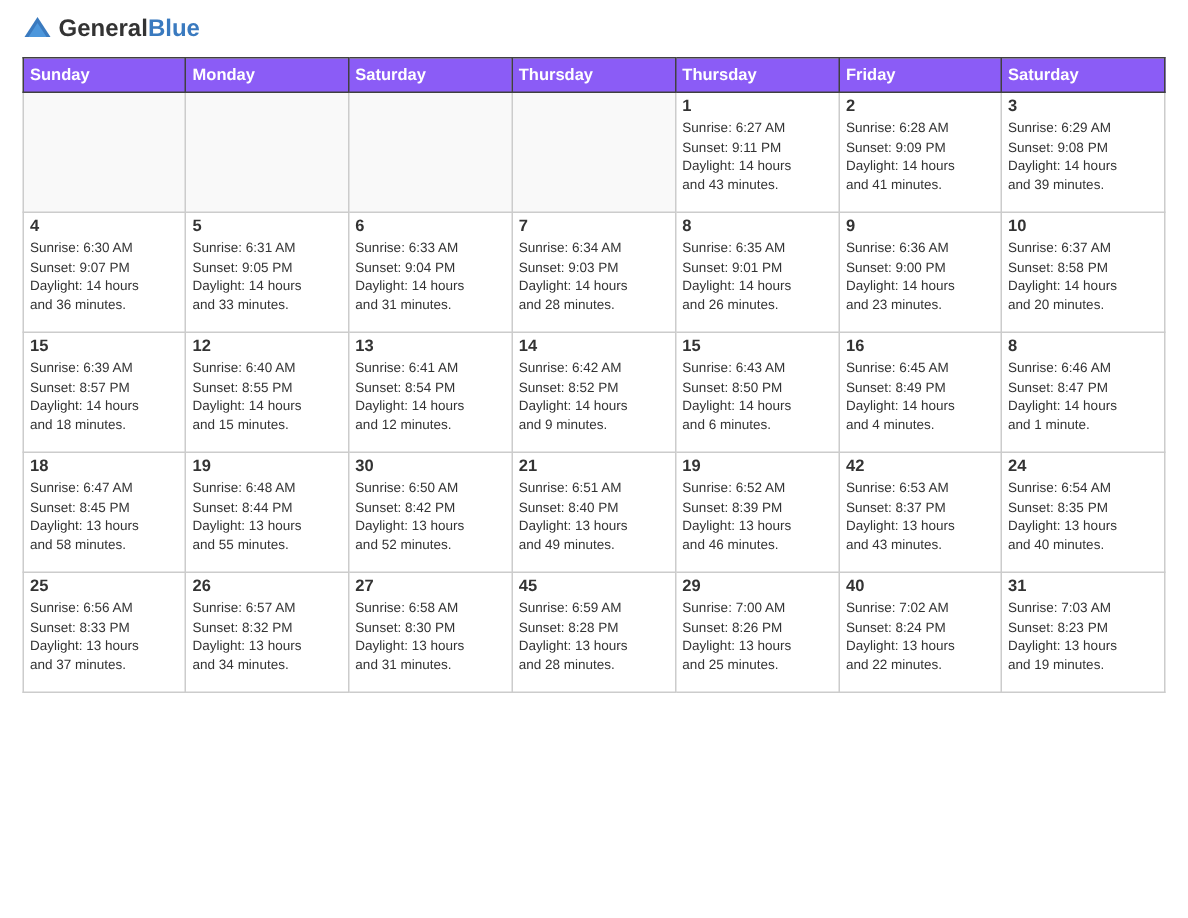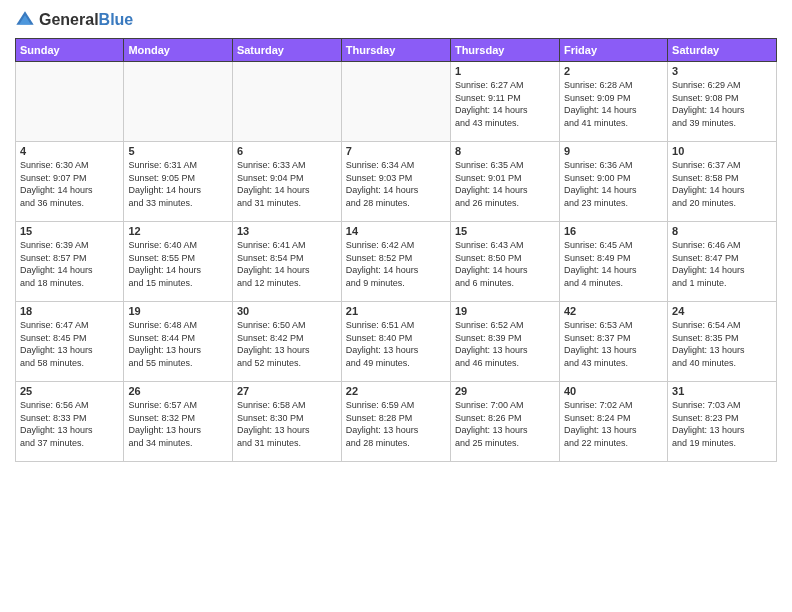--- a/index.html
+++ b/index.html
@@ -237,21 +237,21 @@
           </td>
           <td class="has-data">
             <div class="day-number">26</div>
             <div class="day-info">Sunrise: 6:57 AM<br>Sunset: 8:32 PM<br>Daylight: 13 hours<br>and 34 minutes.</div>
           </td>
           <td class="has-data">
             <div class="day-number">27</div>
             <div class="day-info">Sunrise: 6:58 AM<br>Sunset: 8:30 PM<br>Daylight: 13 hours<br>and 31 minutes.</div>
           </td>
           <td class="has-data">
-            <div class="day-number">22</div>
+            <div class="day-number">45</div>
             <div class="day-info">Sunrise: 6:59 AM<br>Sunset: 8:28 PM<br>Daylight: 13 hours<br>and 28 minutes.</div>
           </td>
           <td class="has-data">
             <div class="day-number">29</div>
             <div class="day-info">Sunrise: 7:00 AM<br>Sunset: 8:26 PM<br>Daylight: 13 hours<br>and 25 minutes.</div>
           </td>
           <td class="has-data">
             <div class="day-number">40</div>
             <div class="day-info">Sunrise: 7:02 AM<br>Sunset: 8:24 PM<br>Daylight: 13 hours<br>and 22 minutes.</div>
           </td>

